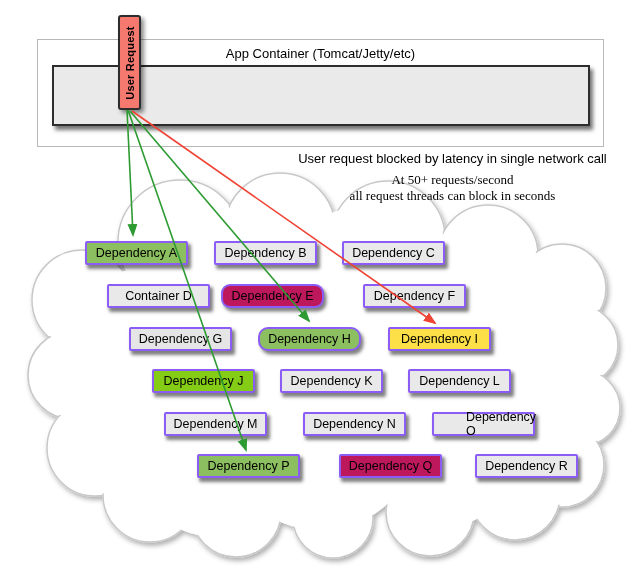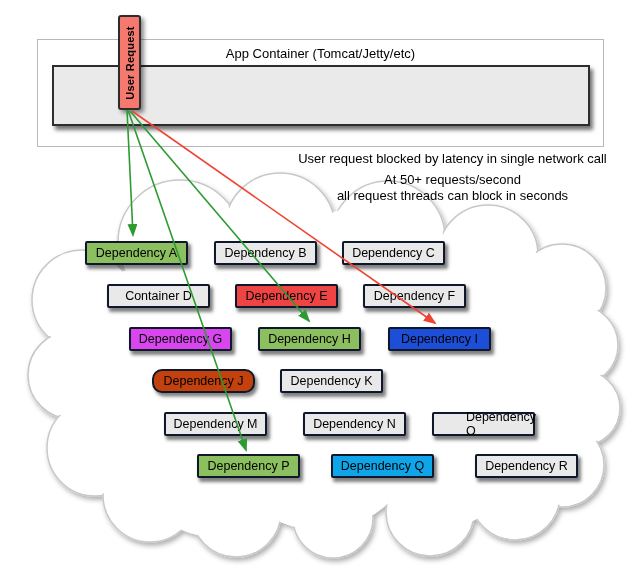--- a/index.html
+++ b/index.html
@@ -36,28 +36,28 @@
     font-size:11px;font-weight:bold;letter-spacing:0.2px;
   }
 
   
   .note1{
     position:absolute;left:280px;top:151px;width:345px;text-align:center;
     font-size:13px;z-index:2;
   }
   .note2{
     position:absolute;left:280px;top:172px;width:345px;text-align:center;
-    font-size:13px;line-height:15.5px;z-index:2;
+    font-size:13px;line-height:15.5px;z-index:2;font-family:Liberation Serif, serif;
   }
 
   
   .dep{
     position:absolute;width:103px;height:24px;box-sizing:border-box;
     display:flex;align-items:center;justify-content:center;
-    background:#e9e9e9;border:2px solid #0f172a;border-radius:2px;
+    background:#e9e9e9;border:2px solid #8b5cf6;border-radius:2px;
     font-size:12.5px;box-shadow:2.5px 3.5px 3.5px rgba(0,0,0,0.5);
     z-index:4;
   }
 
   
   .cloud-outline circle{fill:#ffffff;stroke:#c8c8c8;stroke-width:1.5;}
   .cloud-cover circle,.cloud-fill circle{fill:#ffffff;stroke:none;}
 
   
   .arrow-layer line{stroke-width:1.6;fill:none;}
@@ -136,32 +136,33 @@
   <div class="note1">User request blocked by latency in single network call</div>
   <div class="note2">
     <div>At 50+ requests/second</div>
     <div>all request threads can block in seconds</div>
   </div>
 
   <div class="dep" style="left: 85px; top: 241px; background: rgb(140, 191, 95);">Dependency A</div>
   <div class="dep" style="left: 214px; top: 241px; background: rgb(233, 233, 233);">Dependency B</div>
   <div class="dep" style="left: 342px; top: 241px; background: rgb(233, 233, 233);">Dependency C</div>
   <div class="dep" style="left: 107px; top: 284px; background: rgb(233, 233, 233);">Container D</div>
-  <div class="dep" style="left: 235px; top: 284px; background: #ef4444;">Dependency E</div>
+  <div class="dep" style="left: 221px; top: 284px; background: #be185d; border-radius: 9px;">Dependency E</div>
   <div class="dep" style="left: 363px; top: 284px; background: rgb(233, 233, 233);">Dependency F</div>
-  <div class="dep" style="left: 129px; top: 327px; background: #d946ef; text-align: center;">Dependency G</div>
-  <div class="dep" style="left: 258px; top: 327px; background: rgb(140, 191, 95);">Dependency H</div>
-  <div class="dep" style="left: 388px; top: 327px; background: #1d4ed8;">Dependency I</div>
-  <div class="dep" style="left: 152px; top: 369px; background: #c2410c; border-radius: 10px;">Dependency J</div>
+  <div class="dep" style="left: 129px; top: 327px; background: #e5e5e5; text-align: center;">Dependency G</div>
+  <div class="dep" style="left: 258px; top: 327px; background: rgb(140, 191, 95); border-radius: 10px;">Dependency H</div>
+  <div class="dep" style="left: 388px; top: 327px; background: #fde047;">Dependency I</div>
+  <div class="dep" style="left: 152px; top: 369px; background: #84cc16;">Dependency J</div>
   <div class="dep" style="left: 280px; top: 369px; background: rgb(233, 233, 233);">Dependency K</div>
+  <div class="dep" style="left: 408px; top: 369px; background: rgb(233, 233, 233);">Dependency L</div>
   <div class="dep" style="left: 164px; top: 412px; background: rgb(233, 233, 233);">Dependency M</div>
   <div class="dep" style="left: 303px; top: 412px; background: rgb(233, 233, 233);">Dependency N</div>
   <div class="dep" style="left: 432px; top: 412px; background: rgb(233, 233, 233); padding-left: 35px;">Dependency O</div>
   <div class="dep" style="left: 197px; top: 454px; background: rgb(140, 191, 95);">Dependency P</div>
-  <div class="dep" style="left: 331px; top: 454px; background: #0ea5e9;">Dependency Q</div>
+  <div class="dep" style="left: 339px; top: 454px; background: #be185d;">Dependency Q</div>
   <div class="dep" style="left: 455px; top: 454px; background: rgb(233, 233, 233); margin-left: 20px;">Dependency R</div>
 
   <svg class="layer arrow-layer" width="640" height="582" viewBox="0 0 640 582">
     <defs>
       <marker id="ah-green" markerUnits="userSpaceOnUse" markerWidth="14" markerHeight="11" refX="11" refY="5" orient="auto">
         <path d="M0,0 L13,5 L0,10 Z" fill="#2d9b32"></path>
       </marker>
       <marker id="ah-red" markerUnits="userSpaceOnUse" markerWidth="14" markerHeight="11" refX="11" refY="5" orient="auto">
         <path d="M0,0 L13,5 L0,10 Z" fill="#ef4334"></path>
       </marker>

